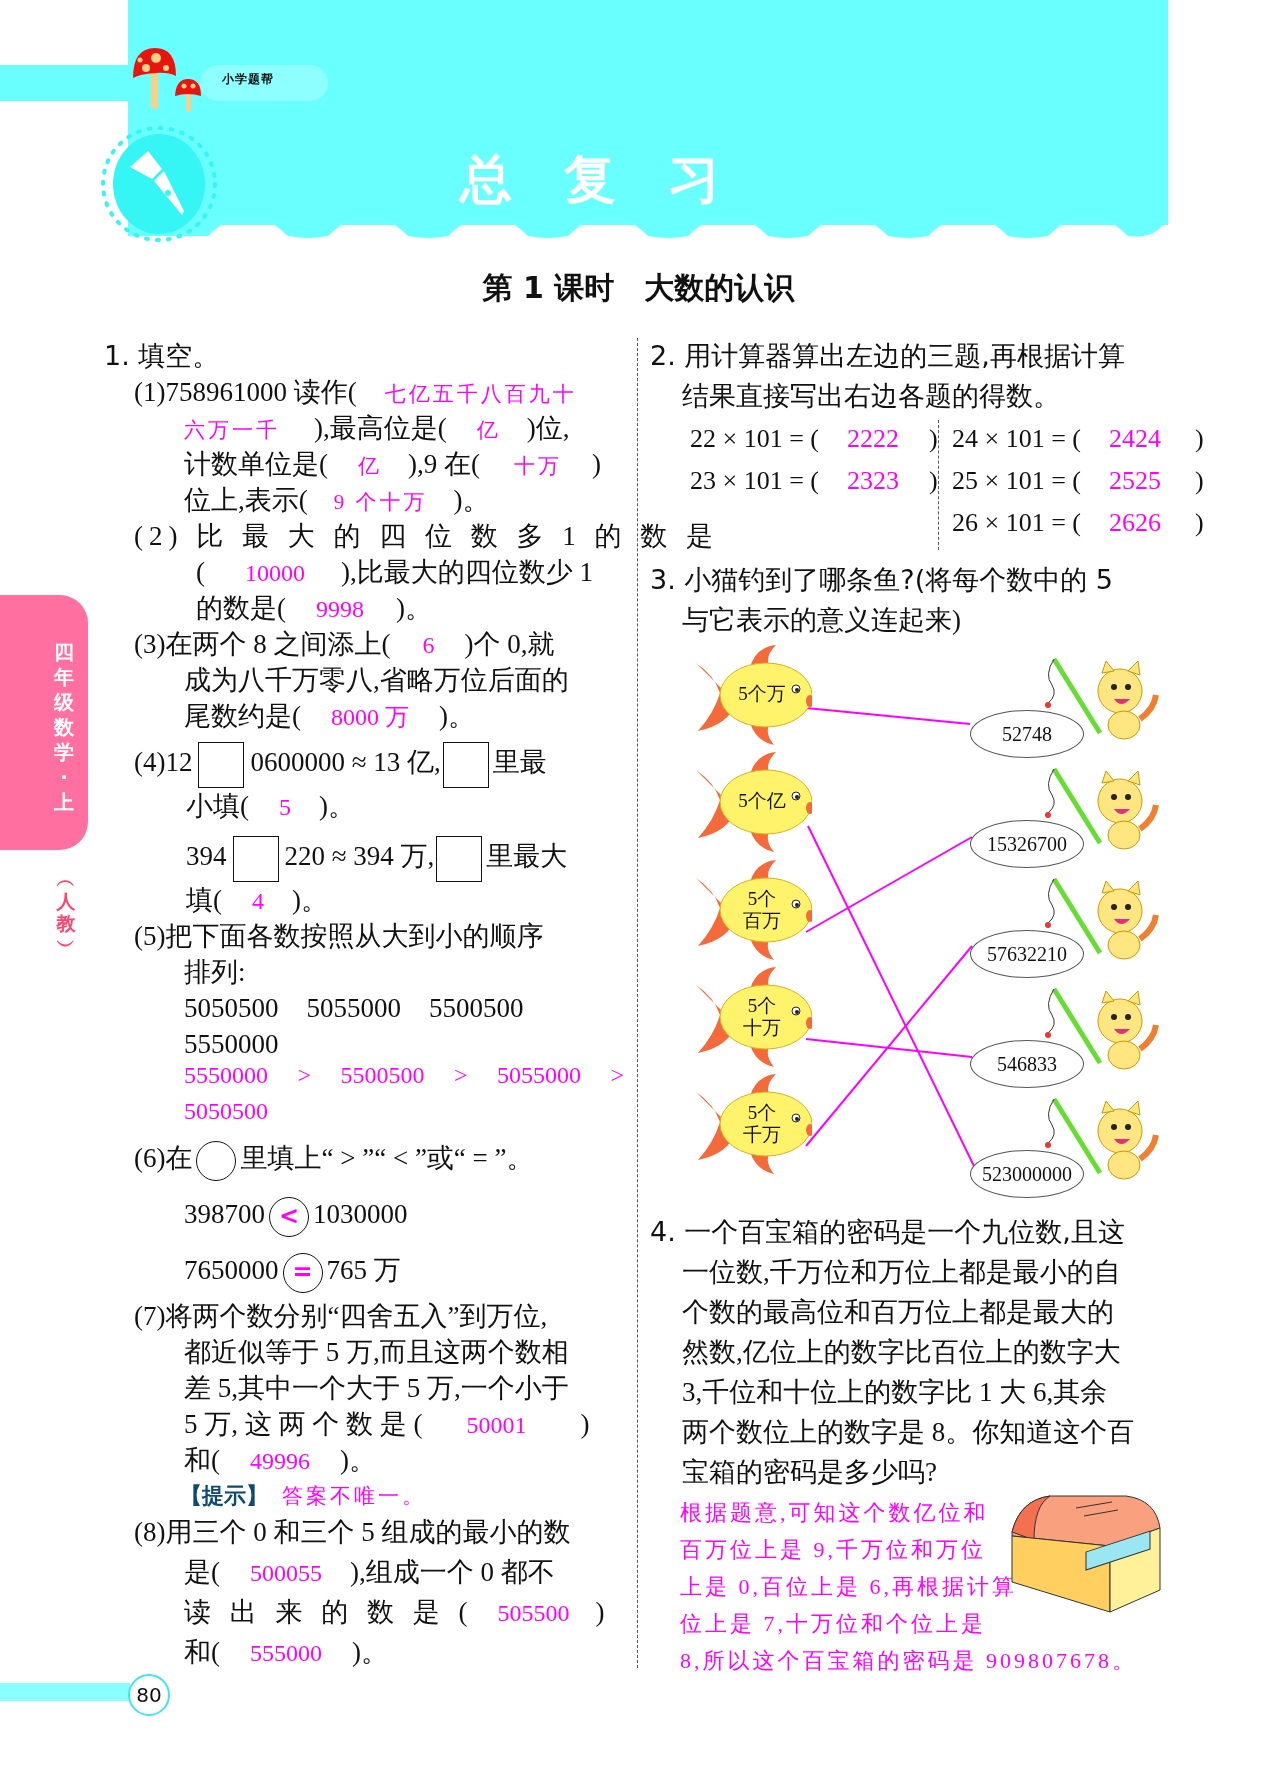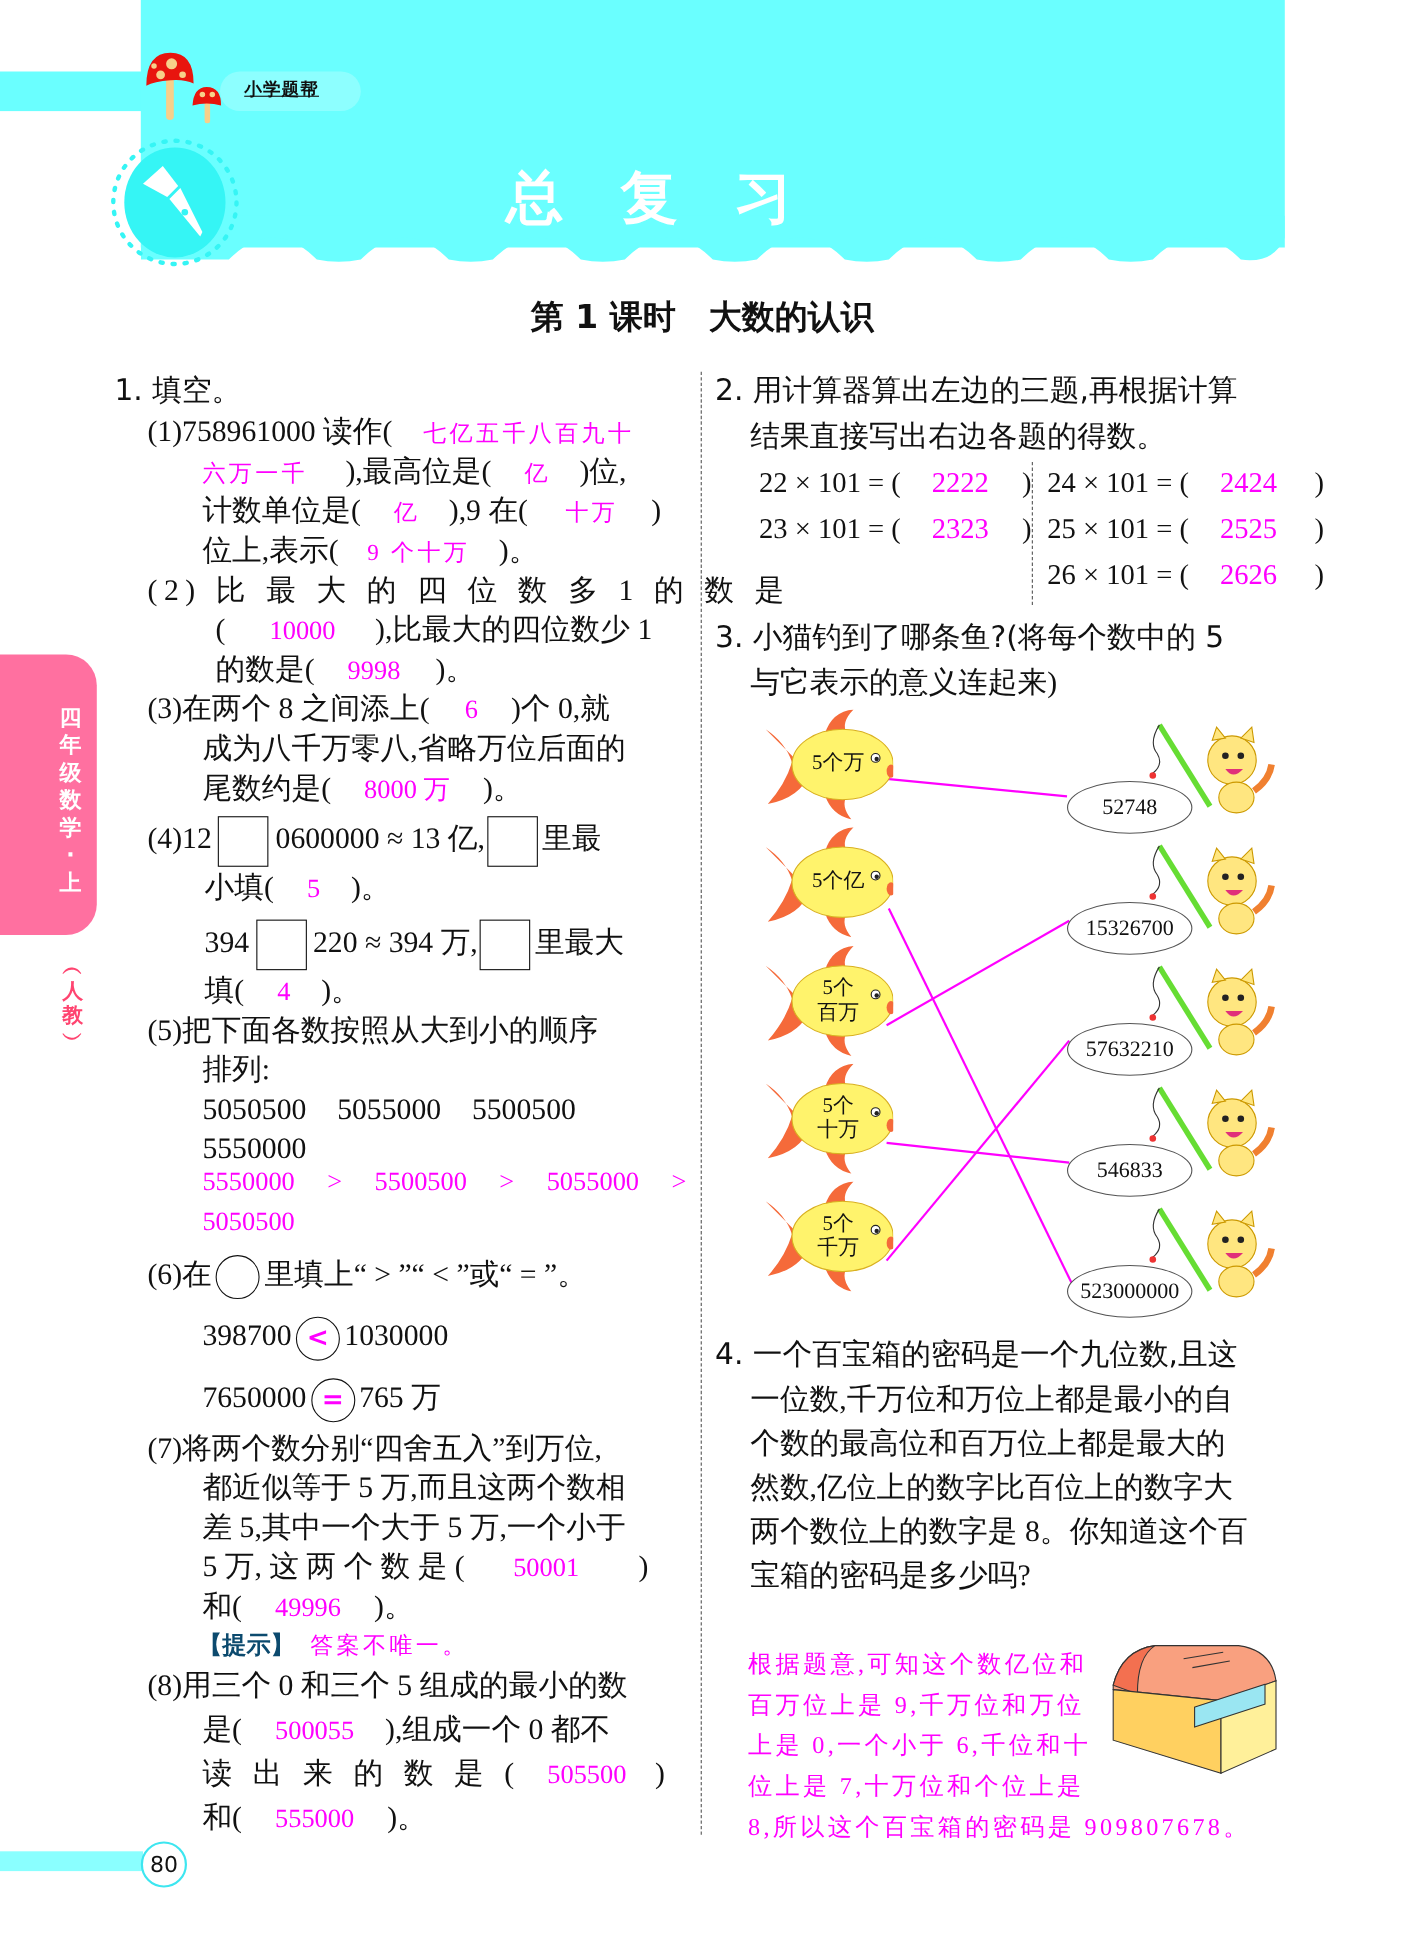--- a/index.html
+++ b/index.html
@@ -4,21 +4,21 @@
 <style>
   html, body { margin:0; padding:0; background:#fff; }
   body { width:1277px; height:1773px; position:relative; overflow:hidden;
          font-family:"Liberation Serif","DejaVu Serif",serif; color:#111; }
   .abs { position:absolute; }
   
   .header-band { left:128px; top:0; width:1040px; height:225px; background:#6affff; }
   .header-wave { left:128px; top:196px; width:1040px; height:48px; }
   .brand-strip { left:0; top:65px; width:330px; height:36px; background:#6affff; }
   .brand-pill { left:200px; top:65px; width:128px; height:36px; background:#8dffff; border-radius:18px; }
-  .brand-text { left:222px; top:71px; font-family:"DejaVu Sans",sans-serif; font-size:16px; font-weight:bold; color:#111; letter-spacing:1px;text-decoration:underline; }
+  .brand-text { left:222px; top:71px; font-family:"DejaVu Sans",sans-serif; font-size:12px; font-weight:bold; color:#111; letter-spacing:1px; }
   .pen-badge { left:100px; top:125px; width:118px; height:118px; }
   .main-title { left:460px; top:145px; width:360px; font-family:"DejaVu Sans",sans-serif; font-size:52px; font-weight:bold; color:#fff; letter-spacing:52px; white-space:nowrap; }
   .lesson-title { left:0; width:1277px; top:268px; text-align:center; font-family:"DejaVu Sans",sans-serif; font-size:30px; font-weight:bold; }
   
   .side-tab { left:0; top:595px; width:88px; height:255px; background:#ff70a0; border-radius:0 28px 28px 0; }
   .side-tab-text { left:52px; top:640px; width:24px; font-family:"DejaVu Sans",sans-serif; font-size:20px; font-weight:bold; color:#fff; line-height:25px; text-align:center; }
   .side-edition { left:56px; top:868px; width:20px; font-family:"DejaVu Sans",sans-serif; font-size:19px; font-weight:bold; color:#ff4470; line-height:22px; text-align:center; }
   
   .col-divider { left:637px; top:338px; width:0; height:1330px; border-left:1.5px dashed #555; }
   
@@ -377,27 +377,28 @@
       <path d="M100,64 Q114,54 116,40" stroke="#f08030" stroke-width="6" fill="none"></path>
     </svg>
   <div class="abs oval" style="left:0;top:55px">523000000</div>
 </div>
 
 <div class="abs q" style="left:650px;top:1212px;white-space:nowrap;line-height:40px">
   <div class="qhead">4. 一个百宝箱的密码是一个九位数,且这</div>
   <div style="padding-left:32px">一位数,千万位和万位上都是最小的自</div>
   <div style="padding-left:32px">个数的最高位和百万位上都是最大的</div>
   <div style="padding-left:32px">然数,亿位上的数字比百位上的数字大</div>
+  <div style="padding-left:32px">3,千位和十位上的数字比 1 大 6,其余</div>
   <div style="padding-left:32px">两个数位上的数字是 8。你知道这个百</div>
   <div style="padding-left:32px">宝箱的密码是多少吗?</div>
 </div>
 <div class="abs ans-kai" style="left:680px;top:1494px;white-space:nowrap;line-height:37px;font-size:22px">
   <div>根据题意,可知这个数亿位和</div>
   <div>百万位上是 9,千万位和万位</div>
-  <div>上是 0,一个小于 6,千位和十</div>
+  <div>上是 0,百位上是 6,再根据计算</div>
   <div>位上是 7,十万位和个位上是</div>
   <div>8,所以这个百宝箱的密码是 909807678。</div>
 </div>
 <svg class="abs" style="left:1006px;top:1494px;width:160px;height:120px" viewBox="0 0 160 120">
   <path d="M6,38 Q14,6 44,2 L120,2 Q150,6 154,34 L104,52 L6,42 Z" fill="#f9a07f" stroke="#333"></path>
   <path d="M6,38 Q14,6 44,2 Q28,12 28,46 Z" fill="#f37050" stroke="#333"></path>
   <path d="M6,42 L104,52 L104,118 L6,88 Z" fill="#ffd060" stroke="#333"></path>
   <path d="M104,52 L154,34 L154,96 L104,118 Z" fill="#fff09a" stroke="#333"></path>
   <rect x="80" y="56" width="64" height="18" fill="#9ae6f2" stroke="#333" transform="skewY(-18) translate(0,28)"></rect>
   <line x1="70" y1="14" x2="106" y2="8" stroke="#333"></line>

